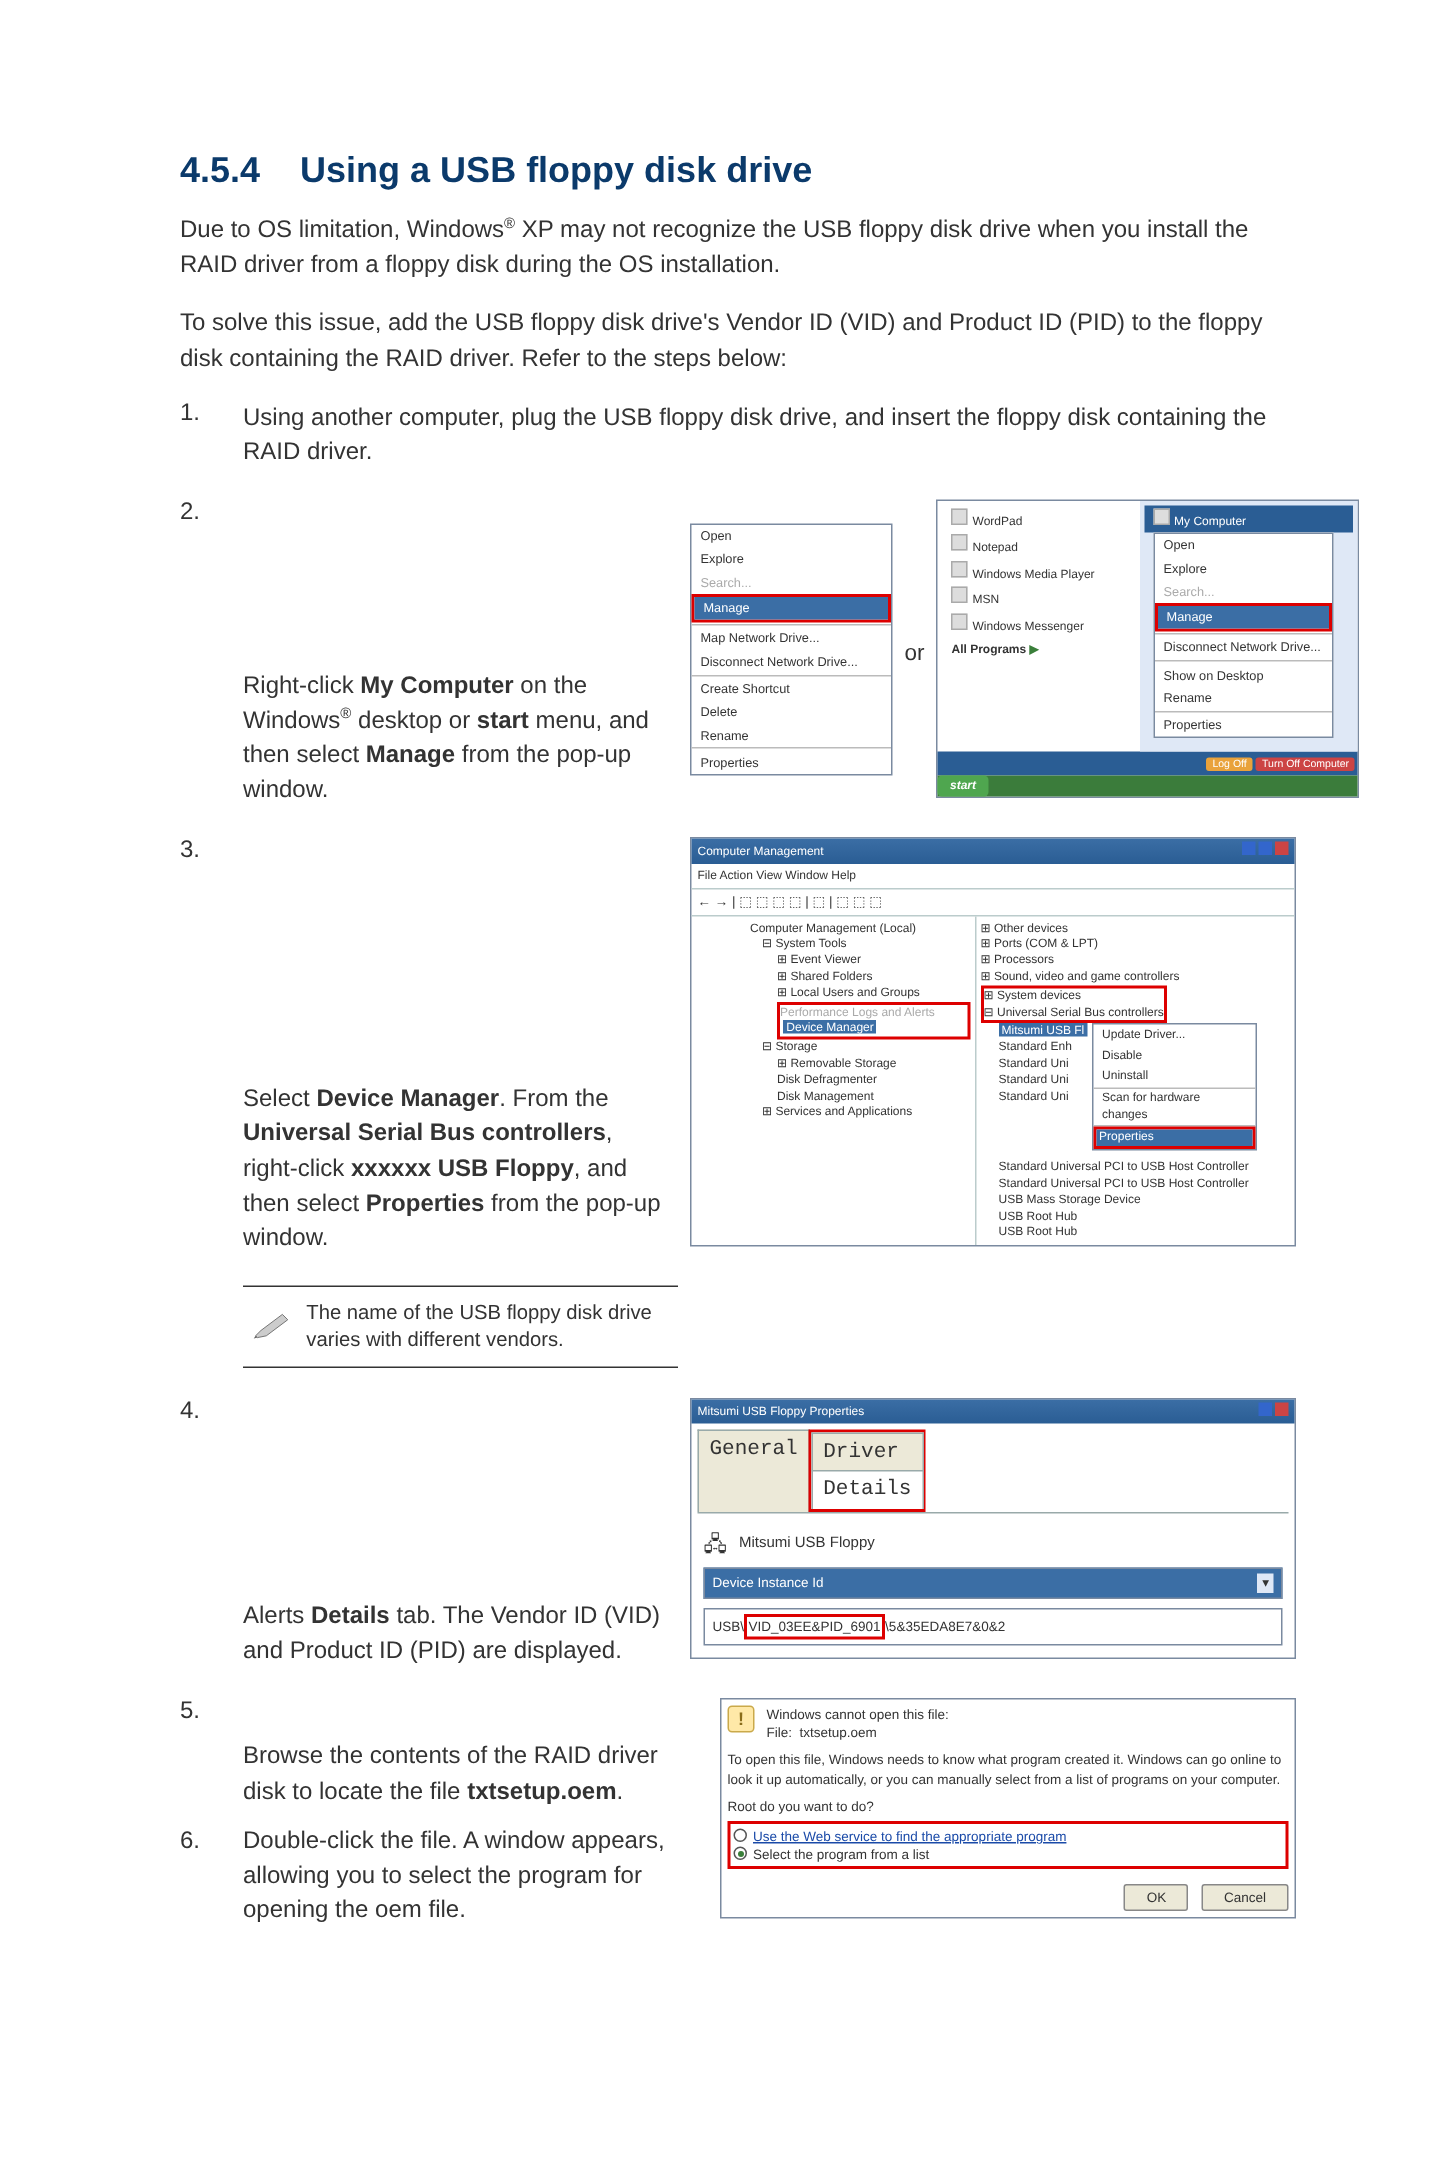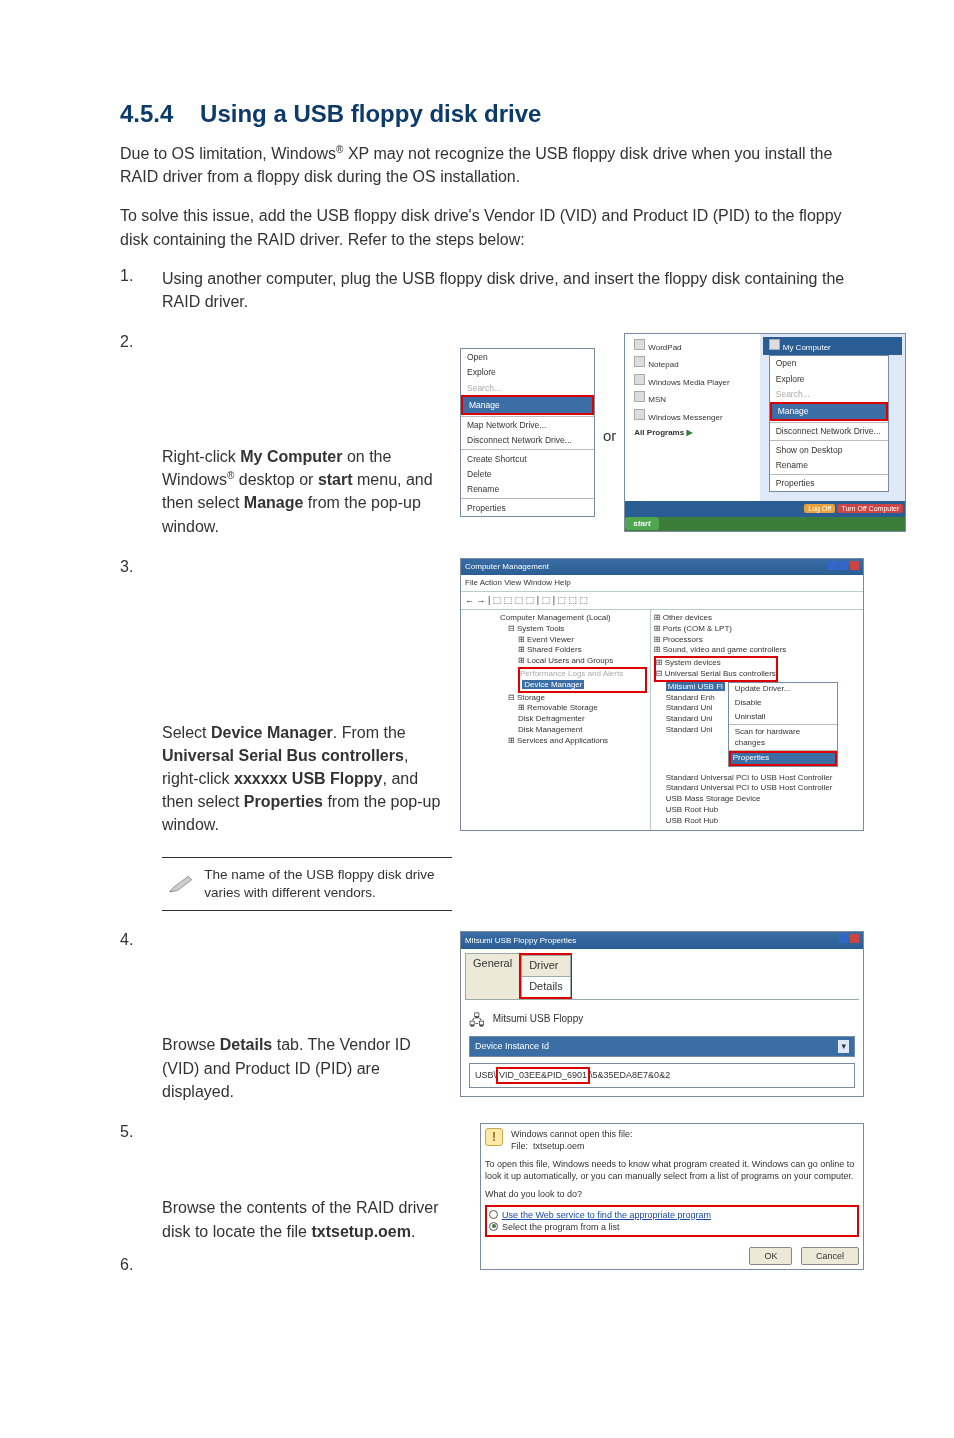--- a/index.html
+++ b/index.html
@@ -26,21 +26,21 @@
   .win-title { background: linear-gradient(#3b6ea5,#2a5d94); color: #fff; padding: 2px 4px; display: flex; justify-content: space-between; align-items: center; font-size: 8px; }
   .win-body { padding: 4px; }
   .menu-item { padding: 1.5px 6px; }
   .menu-item.hl { background: #3b6ea5; color: #fff; }
   .redbox { border: 2px solid #d00; padding: 0; }
   .twoimg { display: flex; align-items: center; gap: 8px; }
   .or { font-size: 15px; color: #333; }
   .xp-green { background: #3b7c3b; height: 14px; }
   .xp-start { background: #4fa64f; color: #fff; display: inline-block; padding: 1px 8px; border-radius: 3px; font-size: 8px; font-style: italic; font-weight: bold; }
   .tabbar { display: flex; border-bottom: 1px solid #9aa; }
-  .tab { border: 1px solid #9aa; border-bottom: none; padding: 2px 7px; font-size: 11px; background: #ece9d8; margin-right: -1px; }
+  .tab { border: 1px solid #9aa; border-bottom: none; padding: 2px 7px; font-size: 14px; background: #ece9d8; margin-right: -1px; font-family: Liberation Mono, monospace; }
   .tab.active { background: #fff; }
   .field { border: 1px solid #7a8aa0; padding: 3px 5px; margin-top: 6px; font-size: 9px; background: #fff; display: flex; align-items: center; justify-content: space-between; }
   .field.blue { background: #3b6ea5; color: #fff; }
   .btn { display:inline-block; border:1px solid #888; background:#ece9d8; padding:2px 14px; font-size:9px; border-radius:2px; margin-left:6px; }
   .icon-sq { display:inline-block; width:9px; height:9px; background:#c44; margin-left:2px; }
   .icon-sq.b { background:#36c; }
   .tree { font-size:8px; line-height:1.35;margin-left:36px; }
   .tree .hl { background:#3b6ea5; color:#fff; padding:0 2px; }
   .split { display:flex; }
   .split .left { width:42%; border-right:1px solid #bcc; padding:3px; }
@@ -217,21 +217,21 @@
       <polygon points="4,26 6,28 2,29" fill="#666"></polygon>
     </svg>
     <div class="note-text">The name of the USB floppy disk drive varies with different vendors.</div>
   </div>
 
   <ol class="steps">
     <li>
       <div class="step-num">4.</div>
       <div class="step-body step-row">
         <div class="step-text">
-          <span>Browse </span><span class="strong">Details</span><span> tab. The Vendor ID (VID) and Product ID (PID) are displayed.</span>
+          <span>Alerts </span><span class="strong">Details</span><span> tab. The Vendor ID (VID) and Product ID (PID) are displayed.</span>
         </div>
         <div class="illus">
           <div class="win" style="width:100%">
             <div class="win-title">
               <span>Mitsumi USB Floppy Properties</span>
               <span><span class="icon-sq b"></span><span class="icon-sq"></span></span>
             </div>
             <div class="win-body">
               <div class="tabbar">
                 <div class="tab">General</div>
@@ -260,34 +260,35 @@
 
     <li>
       <div class="step-num">5.</div>
       <div class="step-body step-row">
         <div class="step-text-wide">
           <div>
             <span>Browse the contents of the RAID driver disk to locate the file </span><span class="strong">txtsetup.oem</span><span>.</span>
           </div>
           <div style="display:flex; margin-top:10px; margin-left:-42px">
             <div class="step-num">6.</div>
+            <div>Double-click the file. A window appears, allowing you to select the program for opening the oem file.</div>
           </div>
         </div>
         <div class="illus">
           <div class="win" style="width:100%">
             <div class="win-body" style="font-size:9px; line-height:1.35">
               <div style="display:flex; gap:8px; margin-bottom:6px">
                 <div class="info-icon">!</div>
                 <div>
                   <div>Windows cannot open this file:</div>
                   <div><span>File:</span>&nbsp;&nbsp;<span>txtsetup.oem</span></div>
                 </div>
               </div>
               <div>To open this file, Windows needs to know what program created it. Windows can go online to look it up automatically, or you can manually select from a list of programs on your computer.</div>
-              <div style="margin-top:6px">What do you look to do?</div>
+              <div style="margin-top:6px">Root do you want to do?</div>
               <div class="redbox" style="margin-top:4px; padding:2px">
                 <div><span class="radio"></span><span class="link">Use the Web service to find the appropriate program</span></div>
                 <div><span class="radio sel"></span><span>Select the program from a list</span></div>
               </div>
               <div style="text-align:right; margin-top:10px">
                 <span class="btn">OK</span>
                 <span class="btn">Cancel</span>
               </div>
             </div>
           </div>

